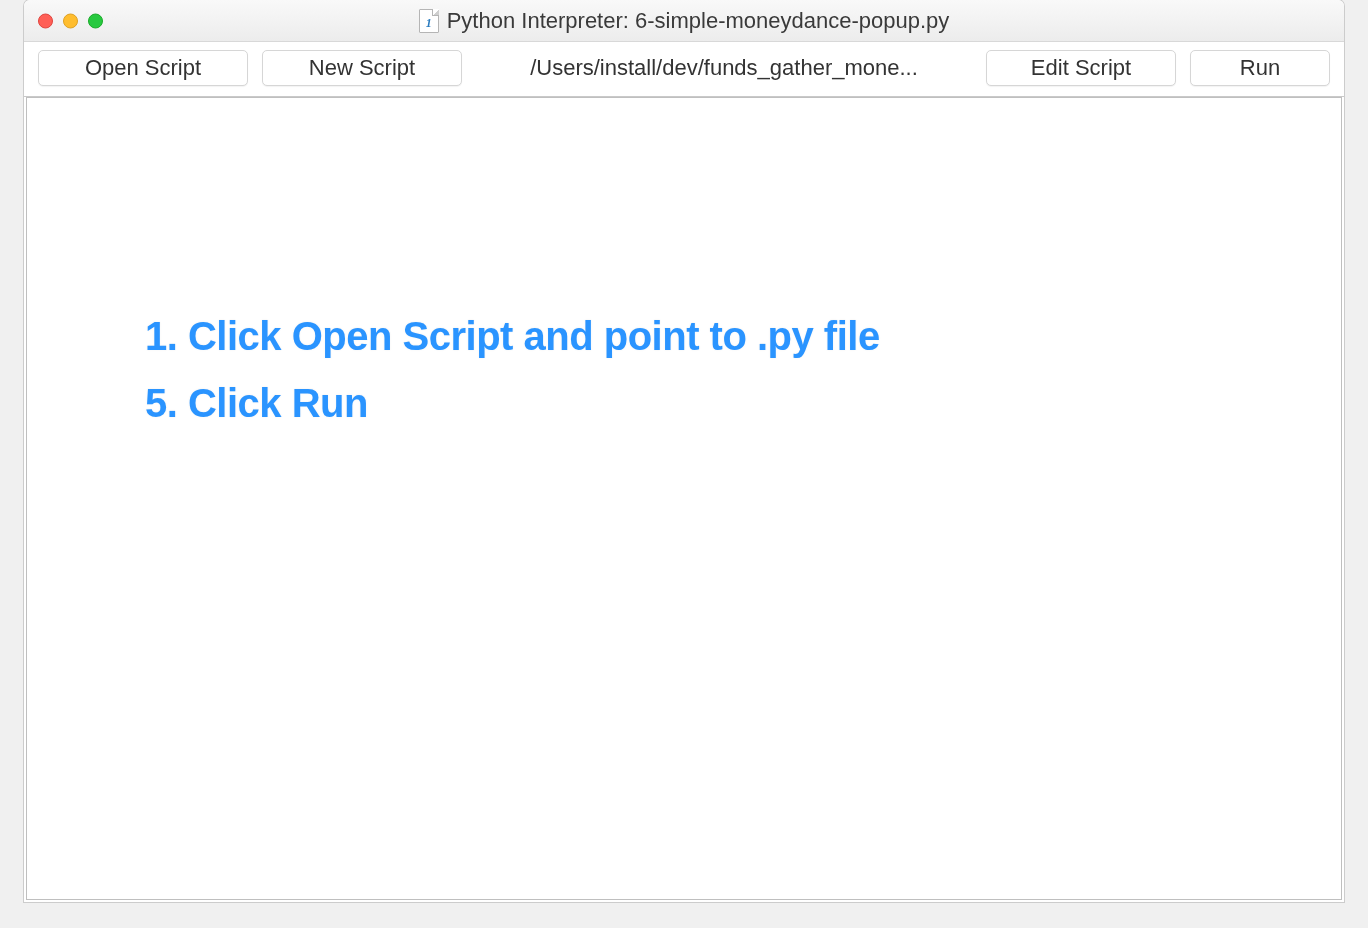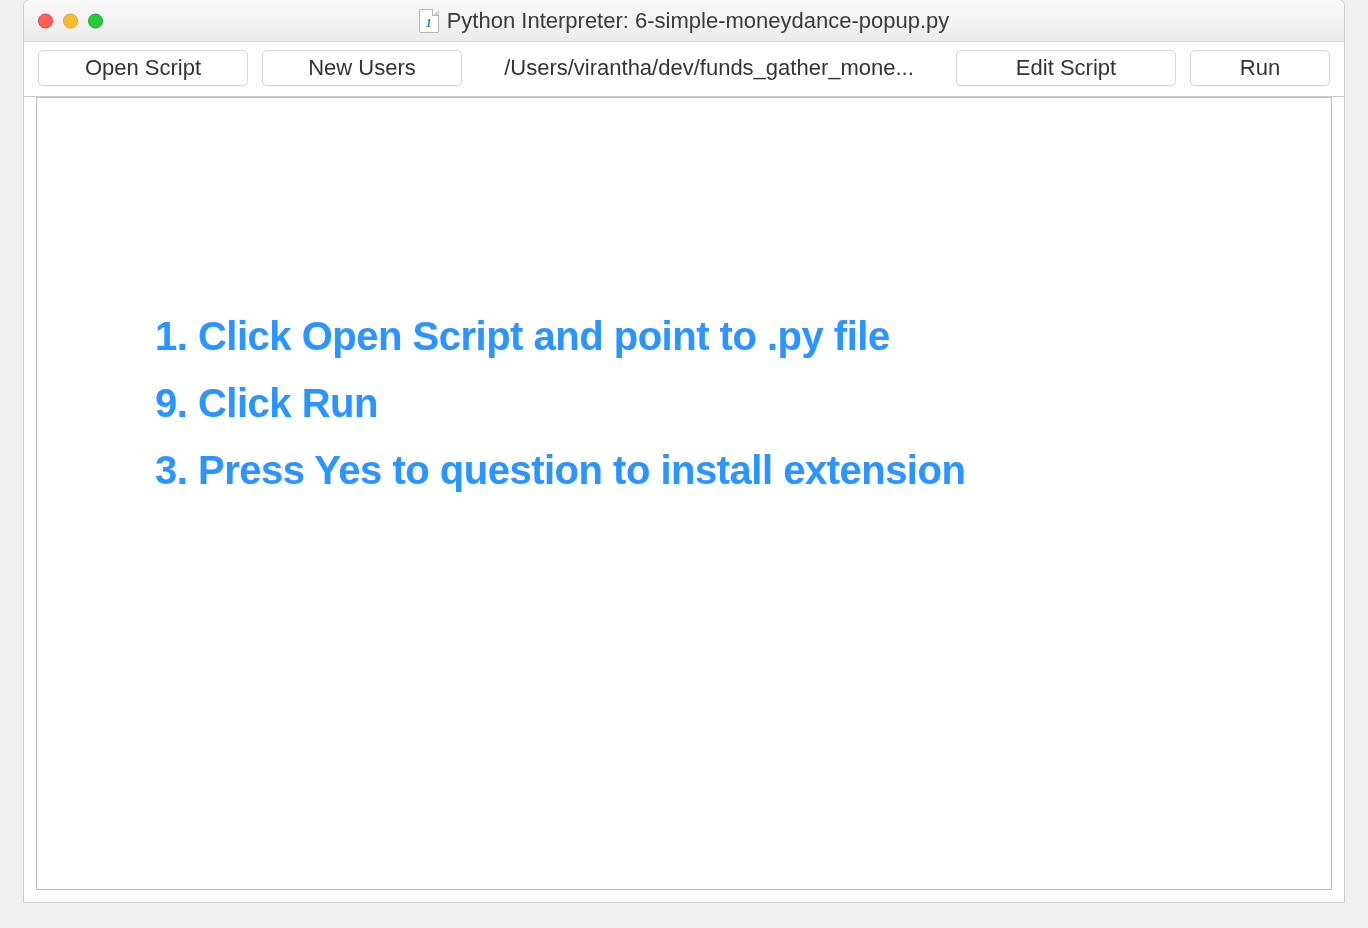--- a/index.html
+++ b/index.html
@@ -114,21 +114,21 @@
       font-size: 22px;
       color: #333;
       white-space: nowrap;
       overflow: hidden;
     }
     .content-area {
       flex: 1;
       background: #ffffff;
       position: relative;
       border: 1px solid #bfbfbf;
-      margin: 12px;
+      margin: 2px;
       margin-top: 0;
     }
     .instructions {
       position: absolute;
       left: 118px;
       top: 216px;
       display: flex;
       flex-direction: column;
       gap: 22px;
     }
@@ -158,32 +158,31 @@
         </div>
       <span>Python Interpreter: 6-simple-moneydance-popup.py</span>
     </div>
   </div>
 
   <div class="toolbar">
     <div class="btn" style="width:210px">
       <span>Open Script</span>
     </div>
     <div class="btn" style="width:200px">
-      <span>New Users</span>
+      <span>New Script</span>
     </div>
-    <div class="path-label">/Users/virantha/dev/funds_gather_mone...</div>
-    <div class="btn" style="width:220px">
+    <div class="path-label">/Users/install/dev/funds_gather_mone...</div>
+    <div class="btn" style="width:190px">
       <span>Edit Script</span>
     </div>
     <div class="btn" style="width:140px">
       <span>Run</span>
     </div>
   </div>
 
   <div class="content-area">
     <div class="instructions">
       <div class="instr-line">1. Click Open Script and point to .py file</div>
-      <div class="instr-line">9. Click Run</div>
-      <div class="instr-line">3. Press Yes to question to install extension</div>
+      <div class="instr-line">5. Click Run</div>
     </div>
   </div>
 
 </div>
 
 </body></html>

